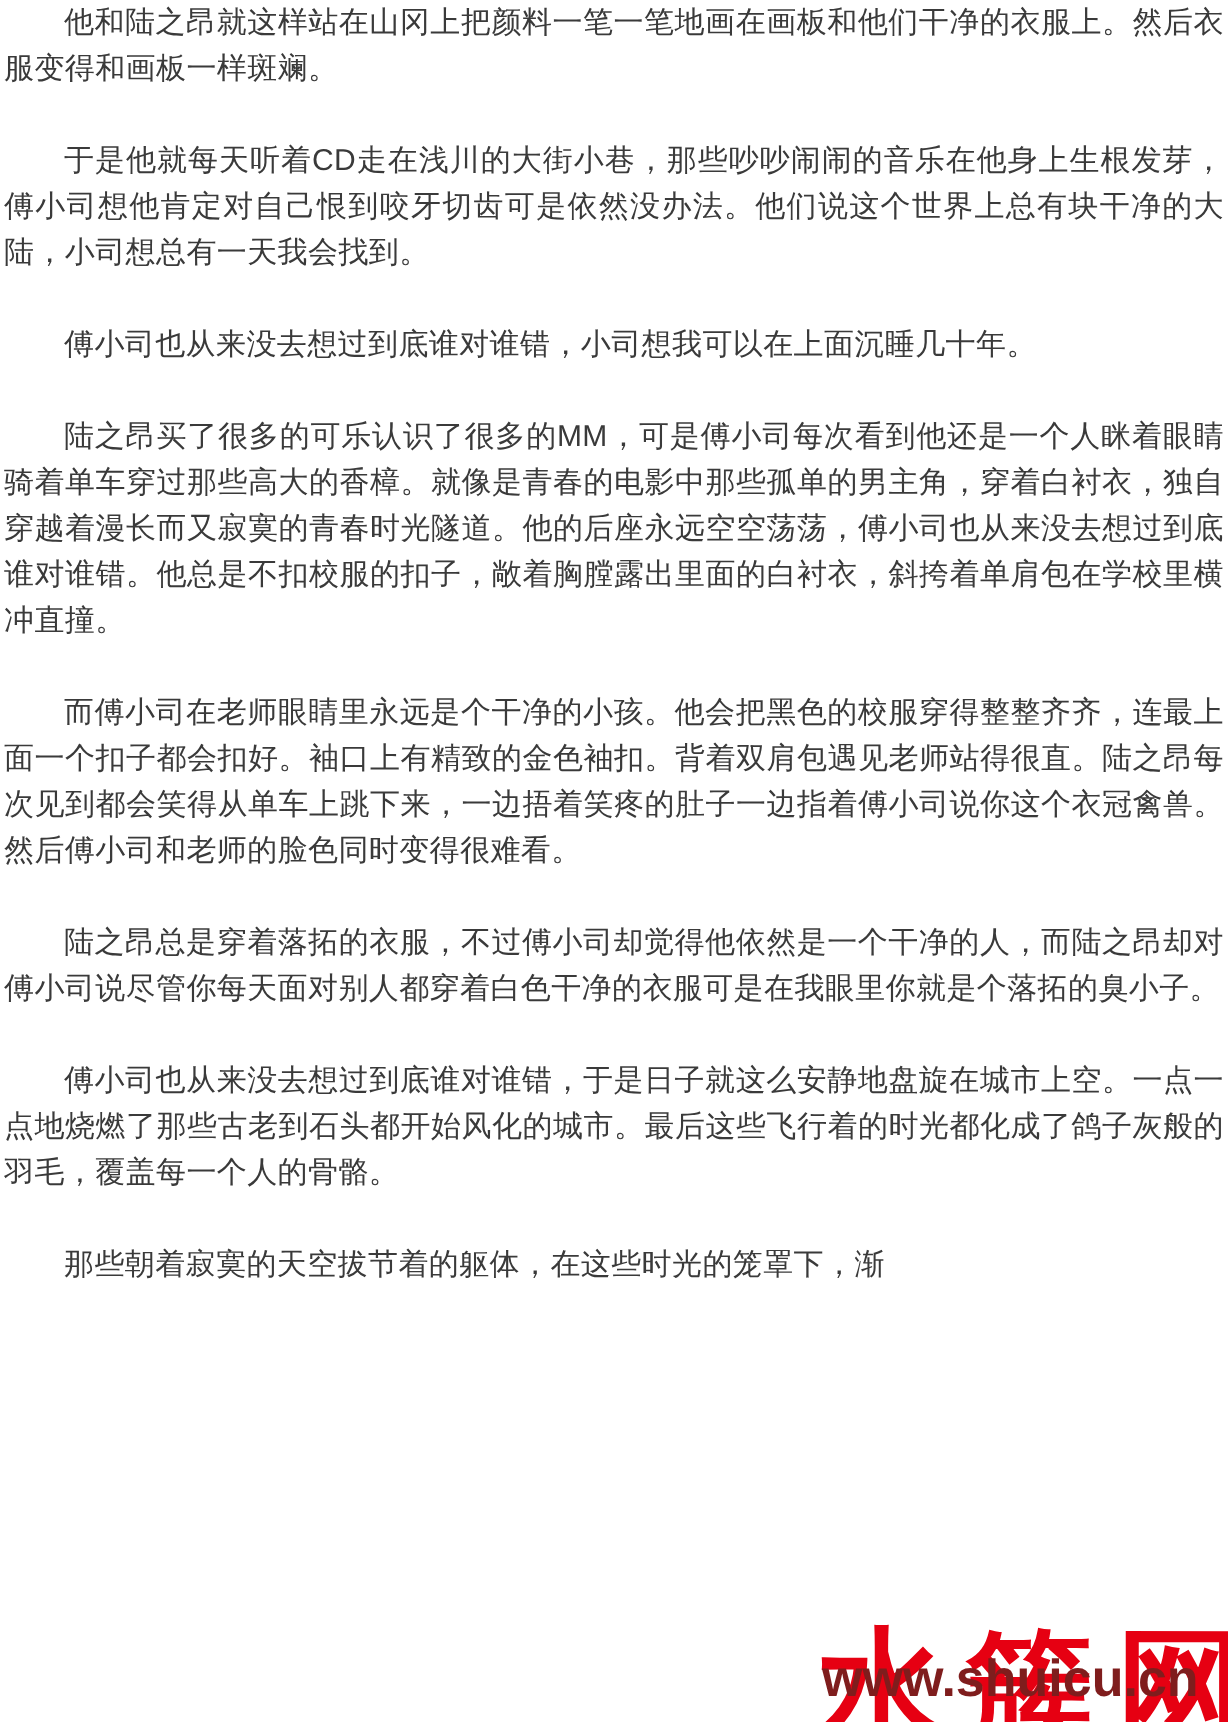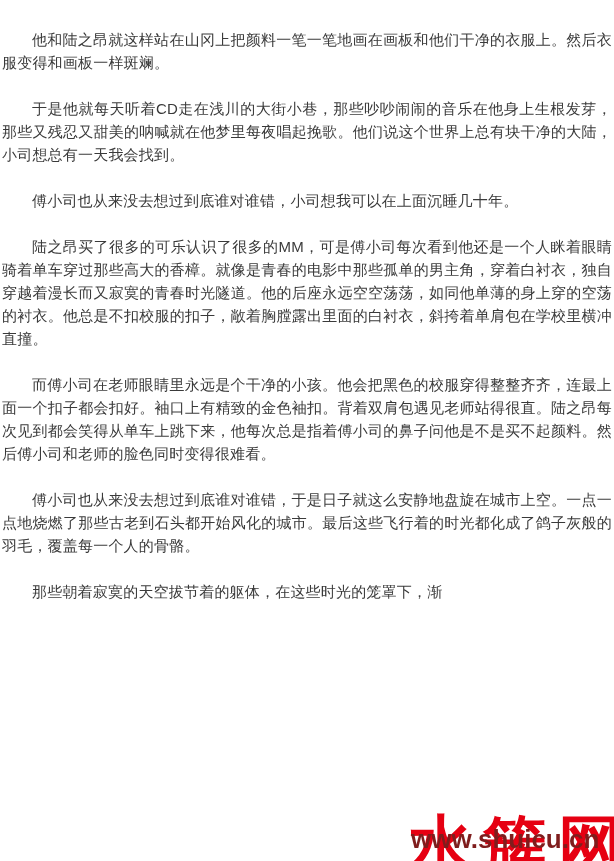--- a/index.html
+++ b/index.html
@@ -59,26 +59,27 @@
     font-weight: bold;
     white-space: nowrap;
     font-family: "Liberation Sans", sans-serif;
   }
 </style>
 </head>
 <body>
 
 <div class="page">
 
-  <div class="article" id="article" style="color: rgb(58, 58, 58); margin-top: 28px;">
+  <div class="article" id="article" style="color: rgb(58, 58, 58);">
       <p class="para">他和陆之昂就这样站在山冈上把颜料一笔一笔地画在画板和他们干净的衣服上。然后衣服变得和画板一样斑斓。</p>
-      <p class="para">于是他就每天听着CD走在浅川的大街小巷，那些吵吵闹闹的音乐在他身上生根发芽，那些又残忍又甜美的呐喊就在他梦里每夜唱起挽歌。他们说这个世界上总有块干净的大陆，小司想总有一天我会找到。</p>
+      <p class="para">于是他就每天听着CD走在浅川的大街小巷，那些吵吵闹闹的音乐在他身上生根发芽，傅小司想他肯定对自己恨到咬牙切齿可是依然没办法。他们说这个世界上总有块干净的大陆，小司想总有一天我会找到。</p>
       <p class="para">傅小司也从来没去想过到底谁对谁错，小司想我可以在上面沉睡几十年。</p>
-      <p class="para">陆之昂买了很多的可乐认识了很多的MM，可是傅小司每次看到他还是一个人眯着眼睛骑着单车穿过那些高大的香樟。就像是青春的电影中那些孤单的男主角，穿着白衬衣，独自穿越着漫长而又寂寞的青春时光隧道。他的后座永远空空荡荡，如同他单薄的身上穿的空荡的衬衣。他总是不扣校服的扣子，敞着胸膛露出里面的白衬衣，斜挎着单肩包在学校里横冲直撞。</p>
-      <p class="para">而傅小司在老师眼睛里永远是个干净的小孩。他会把黑色的校服穿得整整齐齐，连最上面一个扣子都会扣好。袖口上有精致的金色袖扣。背着双肩包遇见老师站得很直。陆之昂每次见到都会笑得从单车上跳下来，他每次总是指着傅小司的鼻子问他是不是买不起颜料。然后傅小司和老师的脸色同时变得很难看。</p>
+      <p class="para">陆之昂买了很多的可乐认识了很多的MM，可是傅小司每次看到他还是一个人眯着眼睛骑着单车穿过那些高大的香樟。就像是青春的电影中那些孤单的男主角，穿着白衬衣，独自穿越着漫长而又寂寞的青春时光隧道。他的后座永远空空荡荡，傅小司也从来没去想过到底谁对谁错。他总是不扣校服的扣子，敞着胸膛露出里面的白衬衣，斜挎着单肩包在学校里横冲直撞。</p>
+      <p class="para">而傅小司在老师眼睛里永远是个干净的小孩。他会把黑色的校服穿得整整齐齐，连最上面一个扣子都会扣好。袖口上有精致的金色袖扣。背着双肩包遇见老师站得很直。陆之昂每次见到都会笑得从单车上跳下来，一边捂着笑疼的肚子一边指着傅小司说你这个衣冠禽兽。然后傅小司和老师的脸色同时变得很难看。</p>
+      <p class="para">陆之昂总是穿着落拓的衣服，不过傅小司却觉得他依然是一个干净的人，而陆之昂却对傅小司说尽管你每天面对别人都穿着白色干净的衣服可是在我眼里你就是个落拓的臭小子。</p>
       <p class="para">傅小司也从来没去想过到底谁对谁错，于是日子就这么安静地盘旋在城市上空。一点一点地烧燃了那些古老到石头都开始风化的城市。最后这些飞行着的时光都化成了鸽子灰般的羽毛，覆盖每一个人的骨骼。</p>
       <p class="para">那些朝着寂寞的天空拔节着的躯体，在这些时光的笼罩下，渐</p>
     </div>
 
   <div class="watermark" style="background: rgb(255, 255, 255);">
     <div class="wm-name" style="color: rgb(230, 0, 18);">水簇网</div>
     <div class="wm-url" style="color: #7f1d1d;">www.shuicu.cn</div>
   </div>
 
 </div>

